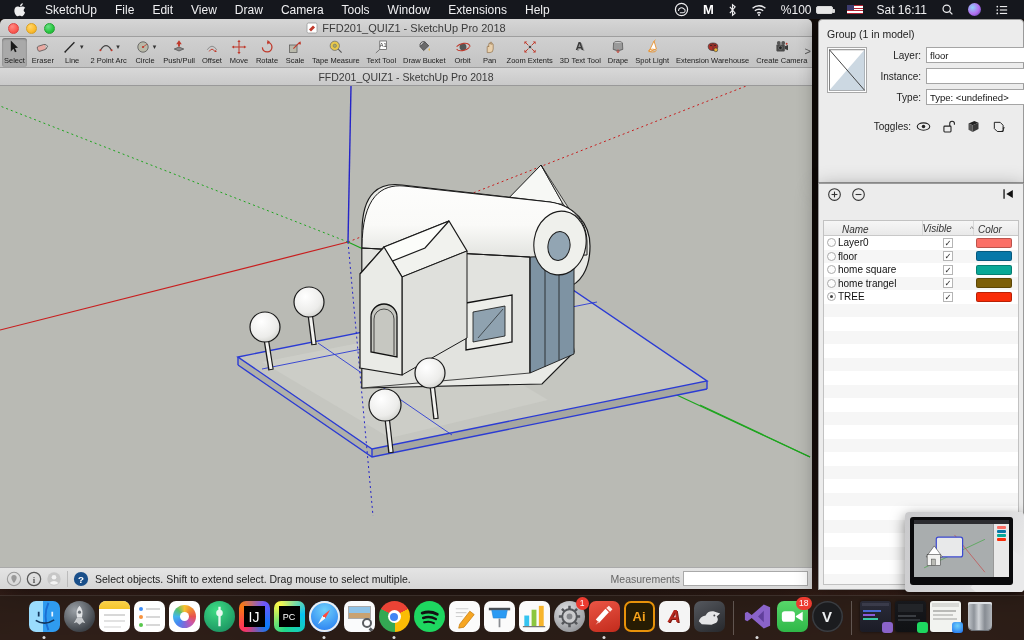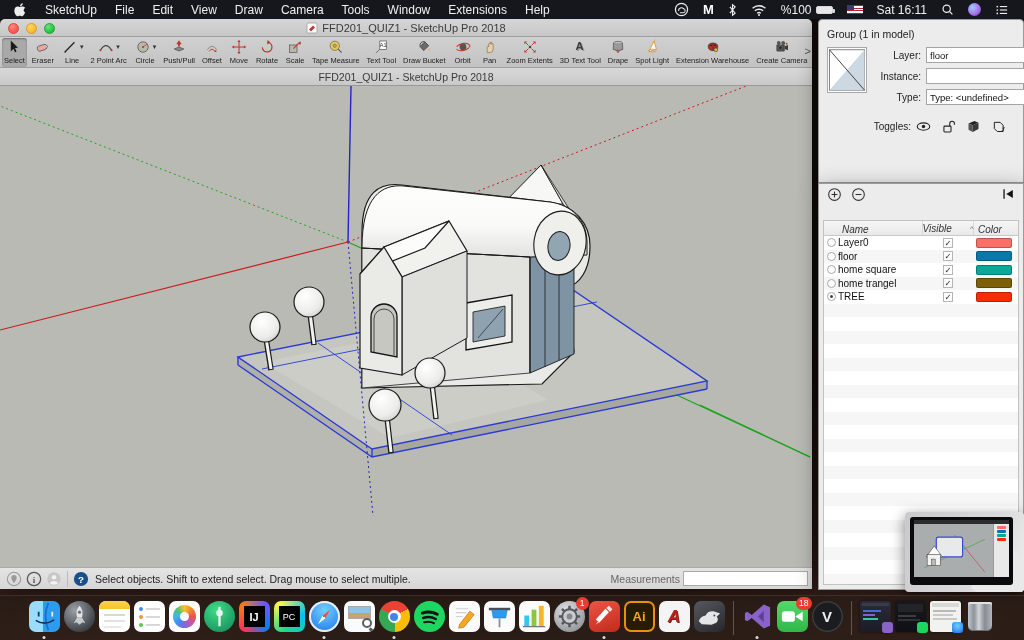--- a/index.html
+++ b/index.html
@@ -940,21 +940,21 @@
             <svg viewBox="0 0 32 32">
               <line x1="16" y1="6" x2="16" y2="26" stroke="#e8f8f0" stroke-width="2.4"></line>
               <circle cx="16" cy="12.5" r="3.4" fill="#e8f8f0"></circle>
             </svg>
           </div>
         </span>
       </div>
       <div class="ditem">
         <span>
           <div class="di" style="background:conic-gradient(from 220deg,#fe315d,#f97a12,#6b57ff,#087cfa,#fe315d)">
-            <div style="position:absolute;inset:5px;background:#000;color:#fff;font-weight:bold;font-size:11px;display:flex;align-items:center;justify-content:center">IJ</div>
+            <div style="position:absolute;inset:5px;background:#000;color:#fff;font-weight:normal;font-size:14px;display:flex;align-items:center;justify-content:center">IJ</div>
           </div>
         </span>
       </div>
       <div class="ditem">
         <span>
           <div class="di" style="background:conic-gradient(from 200deg,#21d789,#fcf84a,#07c3f2,#21d789)">
             <div style="position:absolute;inset:5px;background:#000;color:#fff;font-weight:normal;font-size:9px;display:flex;align-items:center;justify-content:center">PC</div>
           </div>
         </span>
       </div>

